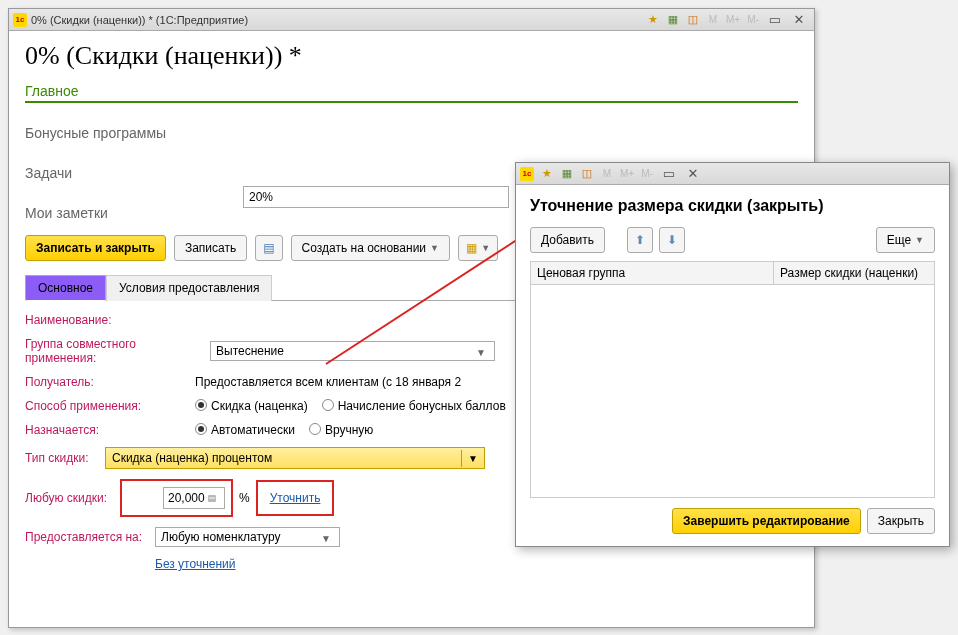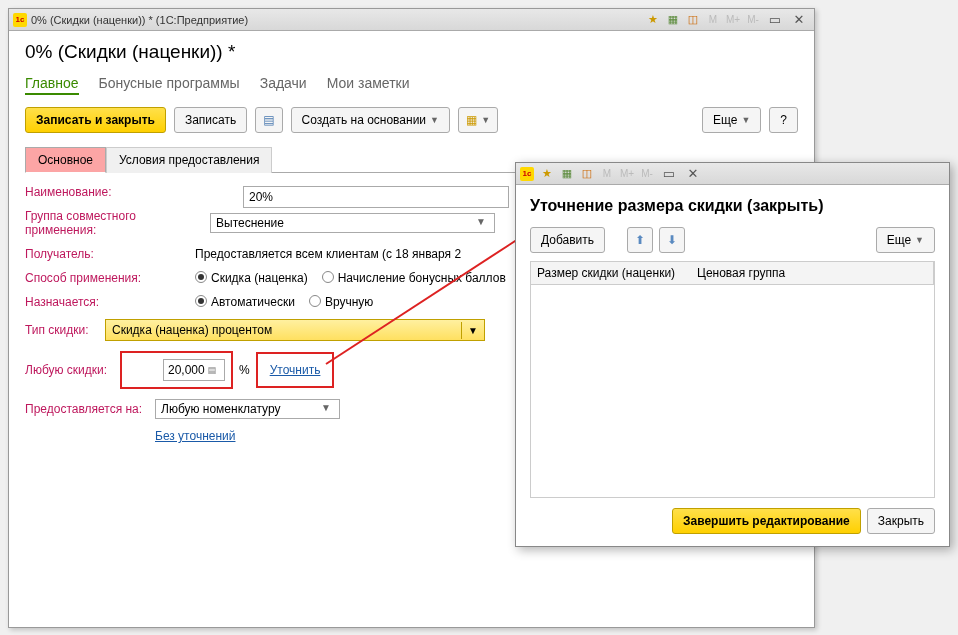--- a/index.html
+++ b/index.html
@@ -11,42 +11,42 @@
 .titlebar-text { flex: 1; }
 .titlebar-icons { display: flex; gap: 2px; align-items: center; }
 .tb-icon { width: 18px; height: 16px; display: flex; align-items: center; justify-content: center; font-size: 11px; color: #888; cursor: pointer; }
 .tb-icon.star { color: #cc9900; }
 .tb-icon.calc { color: #5a8a3a; }
 .tb-icon.cal { color: #cc6600; }
 .tb-icon.m { color: #bbb; font-size: 10px; }
 .tb-btn { width: 22px; height: 16px; display: flex; align-items: center; justify-content: center; font-size: 13px; color: #555; cursor: pointer; }
 
 .content { padding: 10px 16px; }
-.page-title { font-size: 19px; margin-bottom: 10px; }
-.tabs { display: flex; gap: 20px; font-size: 14px; margin-bottom: 12px; }
+.page-title { font-size: 26px; margin-bottom: 10px; font-family: Liberation Serif, serif; }
+.tabs { display: flex; gap: 20px; font-size: 14px; margin-bottom: 12px; flex-direction: column; }
 .tab { color: #666; cursor: pointer; padding: 2px 0; }
 .tab.active { color: #3a8a00; border-bottom: 2px solid #3a8a00; }
 
 .toolbar { display: flex; gap: 8px; align-items: center; margin-bottom: 14px; }
 .btn { border: 1px solid #aaa; background: #f5f5f5; padding: 5px 10px; font-size: 12px; border-radius: 3px; cursor: pointer; display: inline-flex; align-items: center; gap: 4px; }
 .btn-primary { background: linear-gradient(#ffe04a,#ffd000); border-color: #c0a000; font-weight: bold; }
 .btn-icon-only { padding: 5px 7px; }
 .btn .chev { font-size: 9px; color: #666; }
 .toolbar-spacer { flex: 1; }
 
 .subtabs { display: flex; border-bottom: 1px solid #aaa; margin-bottom: 12px; }
 .subtab { padding: 5px 12px; font-size: 12px; border: 1px solid #aaa; border-bottom: none; background: #f0f0f0; cursor: pointer; margin-bottom: -1px; }
-.subtab.active { background: #fca5a5; border-bottom: 1px solid #fff; }
+.subtab.active { background: #8b5cf6; border-bottom: 1px solid #fff; }
 .subtab:not(.active){ border-top-color: #ccc; border-left-color:#ccc; border-right-color:#ccc; }
 
 .form-row { display: flex; align-items: center; margin-bottom: 10px; font-size: 12px; }
 .label { width: 170px; color: #be185d; }
 .label-wide { width: 185px; }
 .input-text { border: 1px solid #aaa; padding: 3px 5px; font-size: 12px; }
-.select-like { border: 1px solid #aaa; padding: 2px 5px; font-size: 12px; display: flex; align-items: flex-start; background: #fff; }
+.select-like { border: 1px solid #aaa; padding: 2px 5px; font-size: 12px; display: flex; align-items: flex-end; background: #fff; }
 .select-like .val { flex: 1; }
 .select-like .ctrl { color: #666; font-size: 10px; padding: 0 3px; cursor: pointer; }
 .radio-group { display: flex; gap: 14px; align-items: center; }
 .radio-opt { display: flex; align-items: flex-start; gap: 4px; cursor: pointer; }
 .radio { width: 12px; height: 12px; border: 1px solid #888; border-radius: 50%; display: inline-flex; align-items: center; justify-content: center; }
 .radio.checked::after { content:''; width:6px; height:6px; background:#333; border-radius:50%; }
 
 .ytype { background: linear-gradient(#fff0a0,#ffe060); border: 1px solid #c0a000; display: flex; align-items: center; font-size: 12px; }
 .ytype .val { padding: 3px 6px; flex:1; }
 .ytype .dd { border-left: 1px solid #c0a000; padding: 3px 6px; cursor:pointer; font-size:10px; }
@@ -243,22 +243,22 @@
           <span style="color:#5a8ac0;">⬇</span>
         </button>
       <div class="toolbar-spacer"></div>
       <button class="btn">
           <span>Еще</span> 
           <span class="chev">▼</span>
         </button>
     </div>
     <div class="table">
       <div class="table-header">
+        <div class="th th1">Ценовая группа</div>
         <div class="th th2">Размер скидки (наценки)</div>
-        <div class="th th1">Ценовая группа</div>
       </div>
     </div>
     <div class="dialog-footer">
       <button class="btn btn-primary">Завершить редактирование</button>
       <button class="btn">Закрыть</button>
     </div>
   </div>
 </div>
 
 </body></html>

